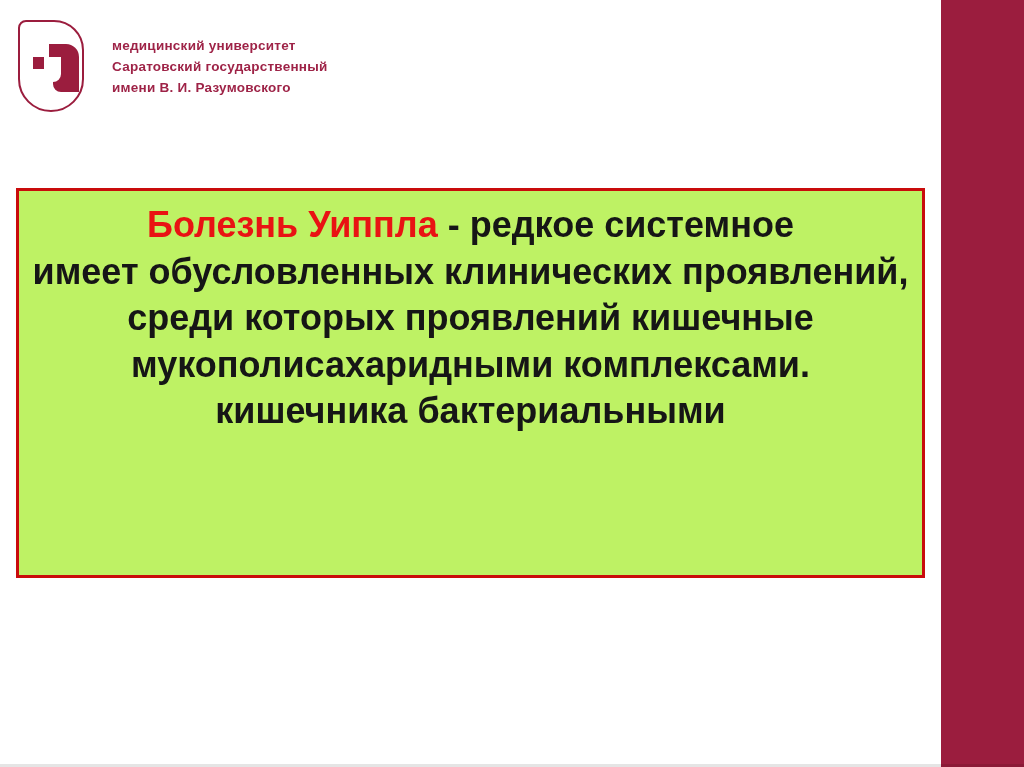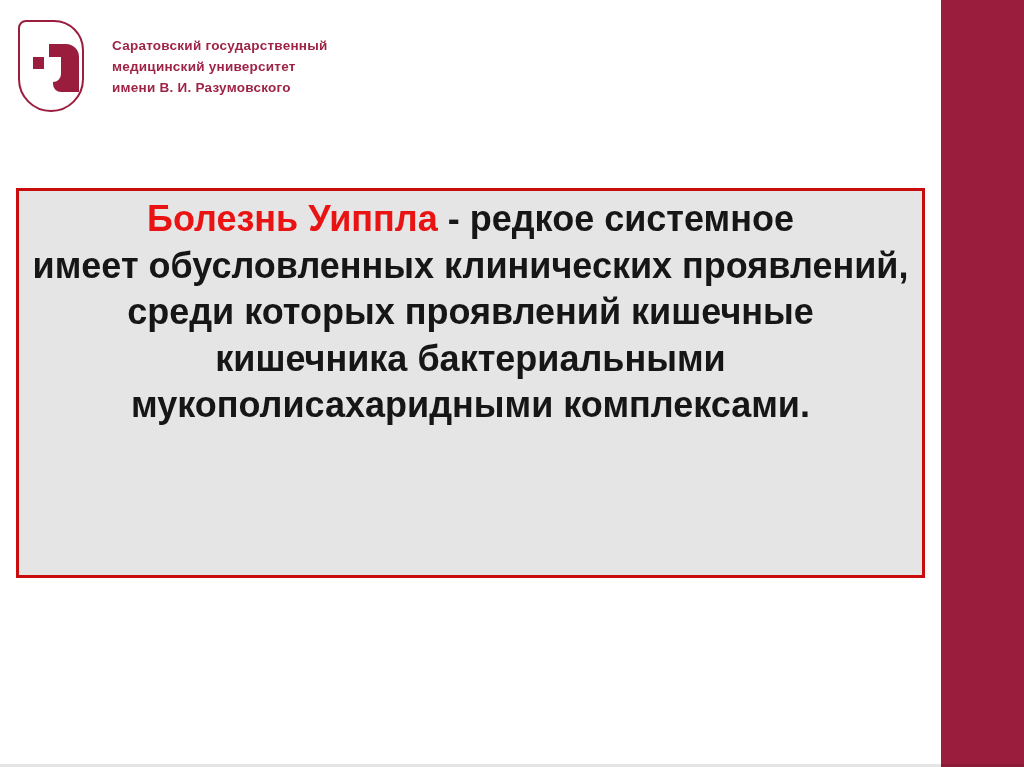--- a/index.html
+++ b/index.html
@@ -43,22 +43,22 @@
     line-height:21px;
     letter-spacing:.25px;
   }
 
   
   .defbox{
     position:absolute;
     left:16px;top:188px;
     width:909px;height:390px;
     border:3px solid var(--border-red);
-    background:#e5e5e5;
-    padding-top:5px;
+    background:#bef264;
+    padding-top:11px;
   }
   .defbox .line{
     text-align:center;
     white-space:pre;
     font-weight:700;
     font-size:36px;
     line-height:46.5px;
     color:var(--text-black);
   }
   .defbox .term{color:var(--highlight-red);}
@@ -83,31 +83,31 @@
 <div class="slide">
 
   <div class="logo">
     <div class="emblem">
       <svg viewBox="0 0 46 48" aria-hidden="true">
         <rect x="0" y="13" width="11" height="12" fill="currentColor"></rect>
         <path fill="currentColor" d="M16,0 H33 A13,13 0 0 1 46,13 V48 H28 A8,8 0 0 1 20,40 V38 A8,8 0 0 0 28,30 V13 H16 Z"></path>
       </svg>
     </div>
     <div class="org">
+      <div>медицинский университет</div>
       <div>Саратовский государственный</div>
-      <div>медицинский университет</div>
       <div>имени В. И. Разумовского</div>
     </div>
   </div>
 
   <div class="defbox">
     <div class="line"><span class="term">Болезнь Уиппла</span><span> - редкое системное</span></div>
     <div class="line">имеет обусловленных клинических проявлений,</div>
     <div class="line">среди которых проявлений кишечные</div>
+    <div class="line">мукополисахаридными комплексами.</div>
     <div class="line">кишечника бактериальными</div>
-    <div class="line">мукополисахаридными комплексами.</div>
   </div>
 
   <div class="accent-bar"></div>
 
   <div class="bottom-edge"></div>
 
 </div>
 
 </body></html>

